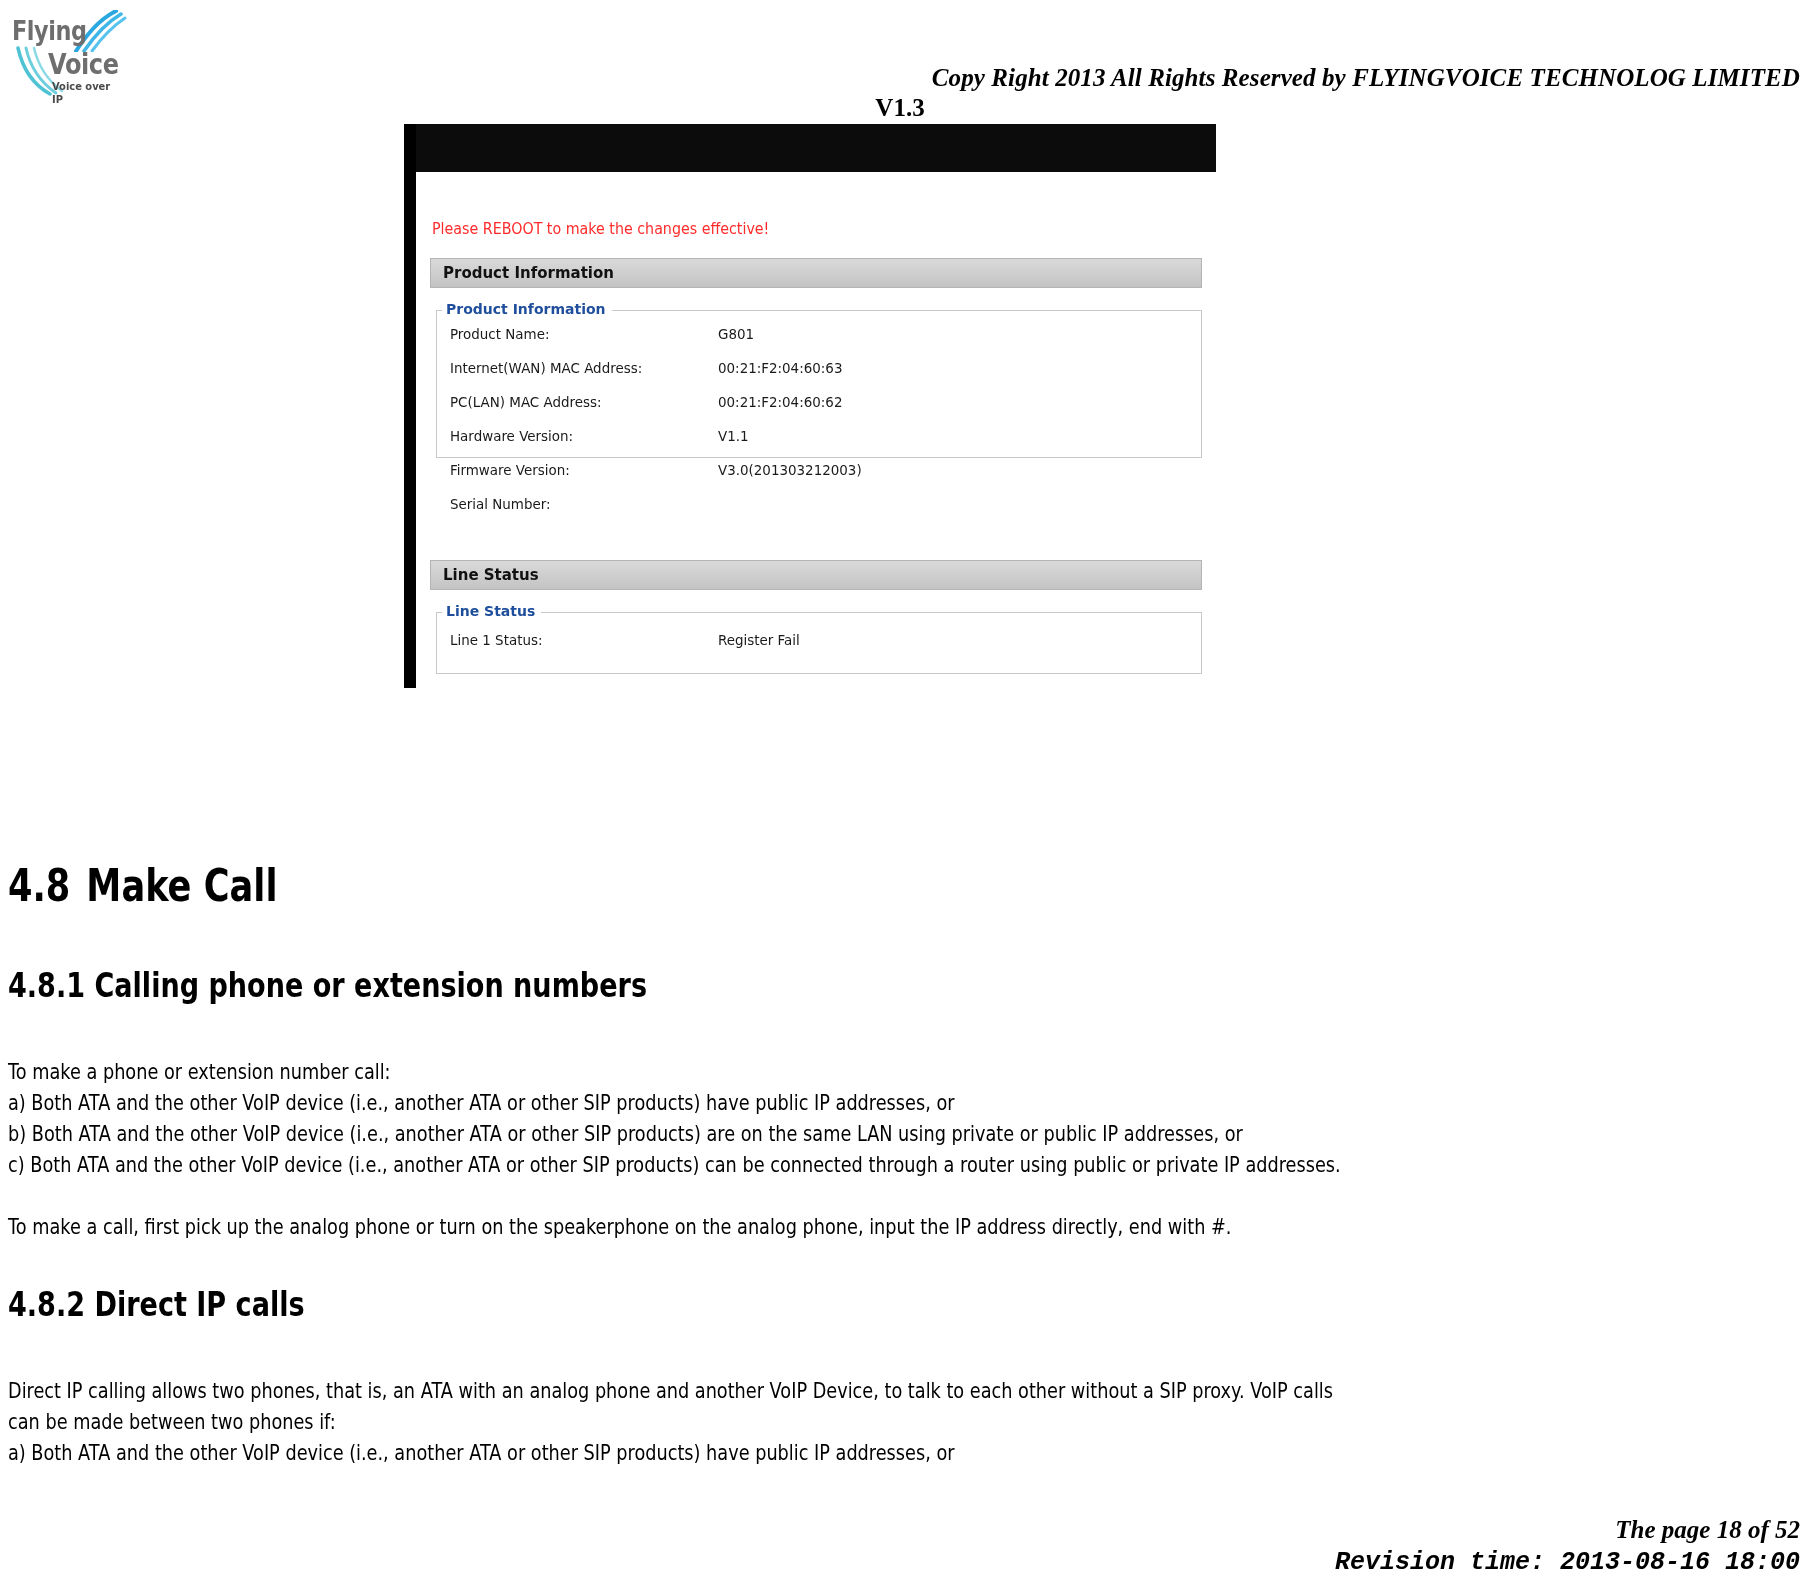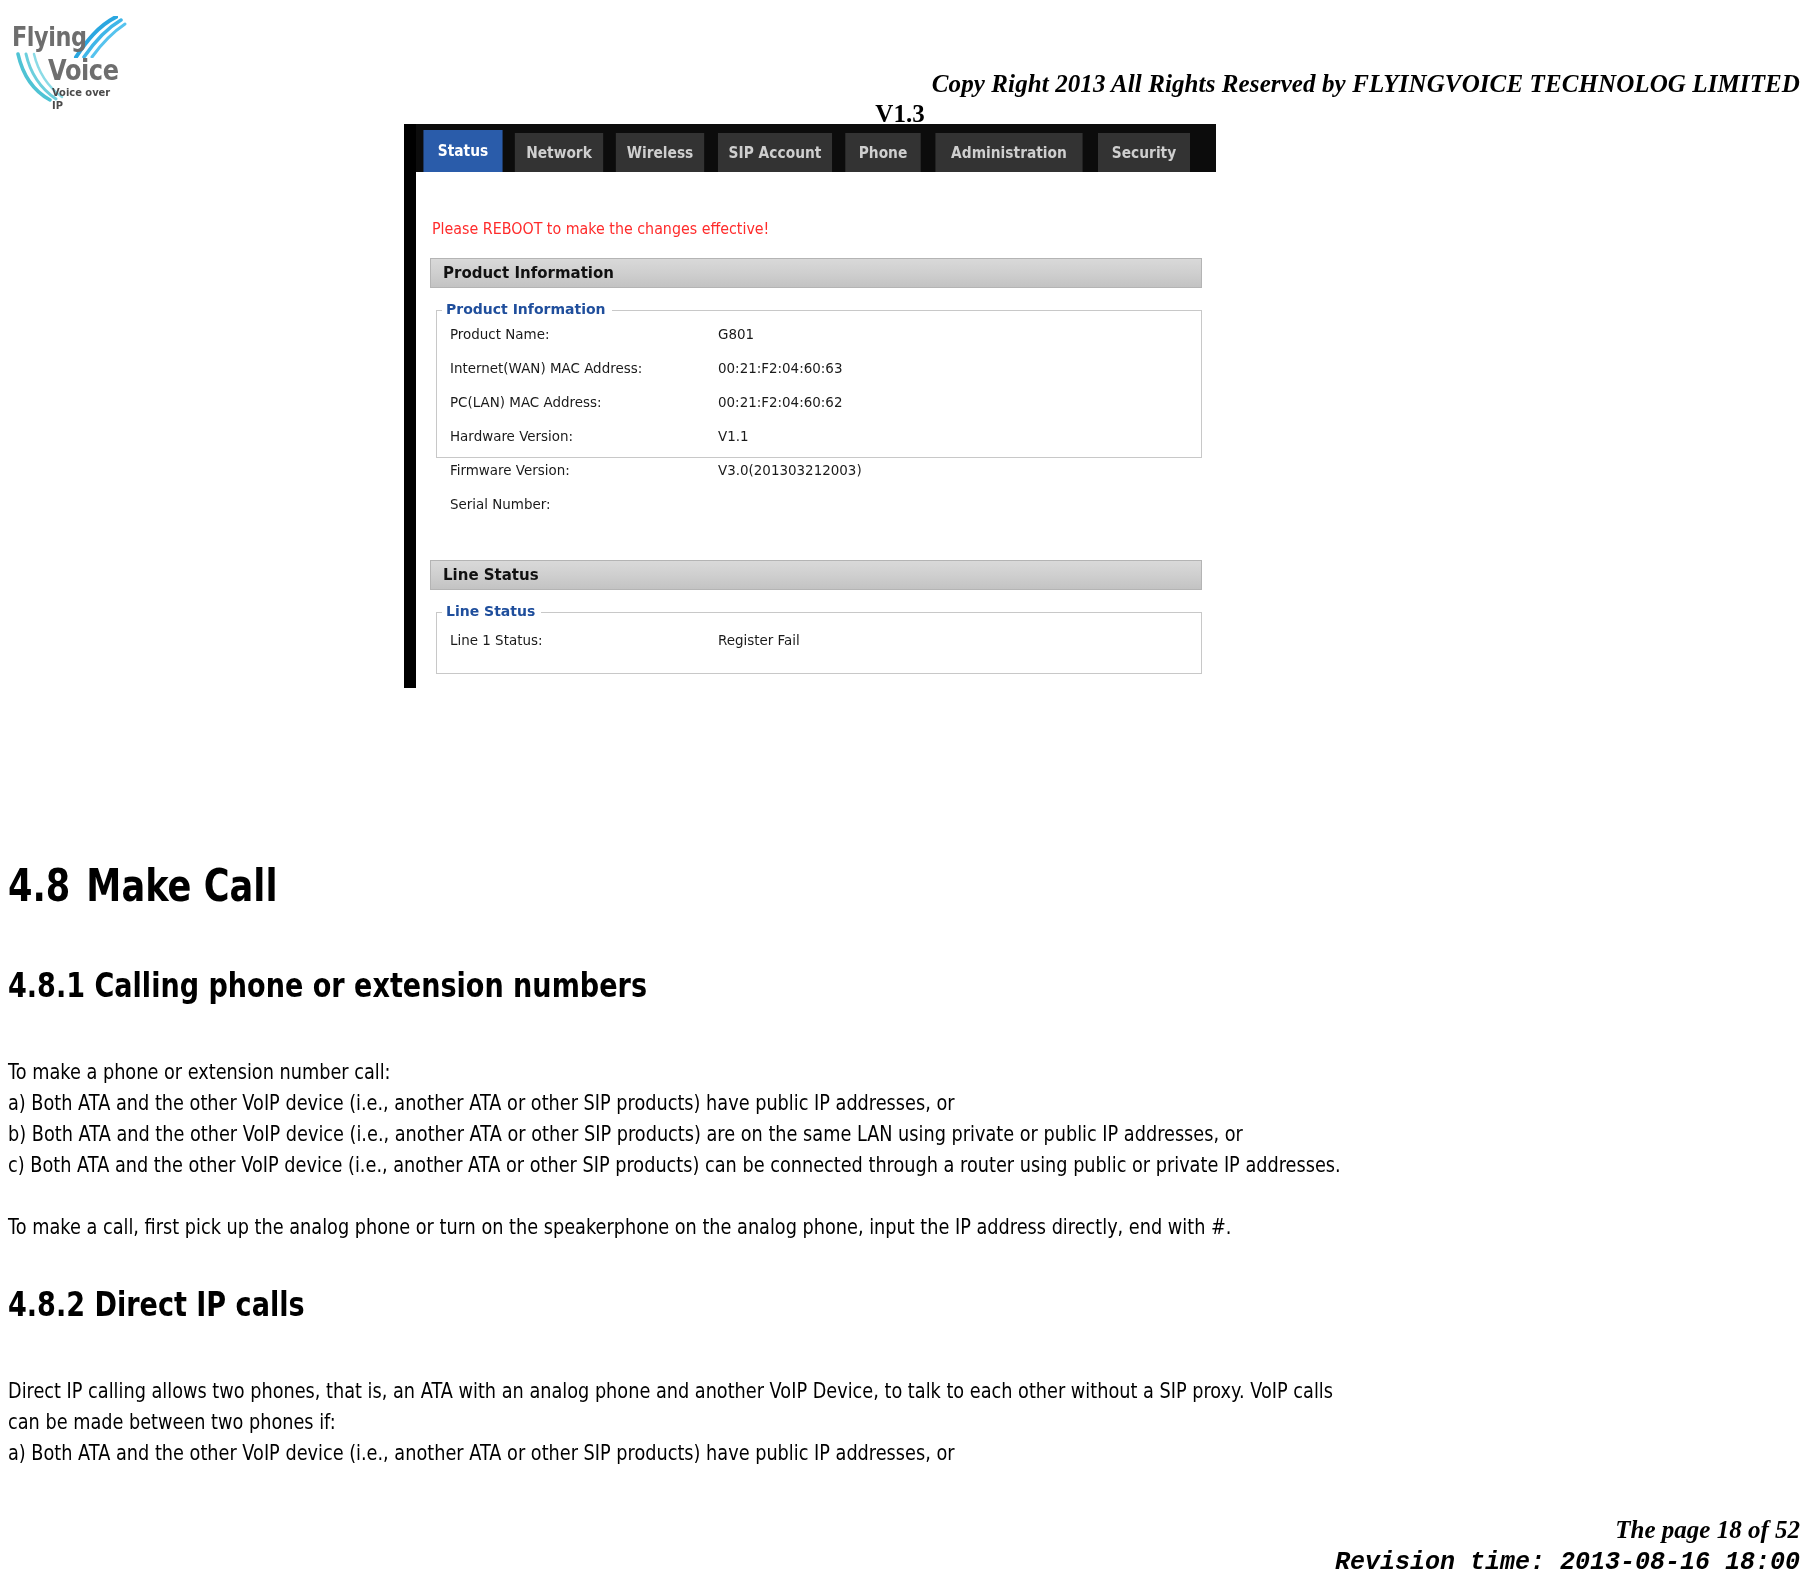--- a/index.html
+++ b/index.html
@@ -12,21 +12,21 @@
     height: 1592px;
     position: relative;
     font-family: "Liberation Sans", sans-serif;
     color: #000000;
     overflow: hidden;
   }
 
   
   .page-header {
     position: absolute;
-    top: 12px; left: 0;
+    top: 6px; left: 0;
     width: 1818px;
     height: 120px;
   }
   .logo {
     position: absolute;
     left: 10px;
     top: 4px;
     width: 120px;
     height: 90px;
   }
@@ -311,29 +311,20 @@
     <div class="logo-tagline">Voice over IP</div>
   </div>
   <div class="header-line1">Copy Right 2013 All Rights Reserved by FLYINGVOICE TECHNOLOG LIMITED</div>
   <div class="header-line2">V1.3</div>
 </div>
 
 <div class="shot">
   <div class="shot-darkstrip"></div>
   <div class="shot-leftgutter"></div>
 
-  <div class="navbar">
-    <div class="nav-tab active" style="left:4px;  width:86px;">Status</div>
-    <div class="nav-tab" style="left:95px; width:96px;">Network</div>
-    <div class="nav-tab" style="left:196px;width:96px;">Wireless</div>
-    <div class="nav-tab" style="left:297px;width:124px;">SIP Account</div>
-    <div class="nav-tab" style="left:426px;width:82px;">Phone</div>
-    <div class="nav-tab" style="left:513px;width:160px;">Administration</div>
-    <div class="nav-tab" style="left:678px;width:100px;">Security</div>
-  </div>
 
 
   <div class="shot-body">
     <div class="reboot-msg">Please REBOOT to make the changes effective!</div>
 
     <div class="panel-title" style="top:58px;">Product Information</div>
     <div class="fieldset" style="top:110px; height:148px;"></div>
     <div class="legend" style="top:101px;">Product Information</div>
 
     <div class="kv-label" style="left:34px; top:126px;">Product Name:</div>

